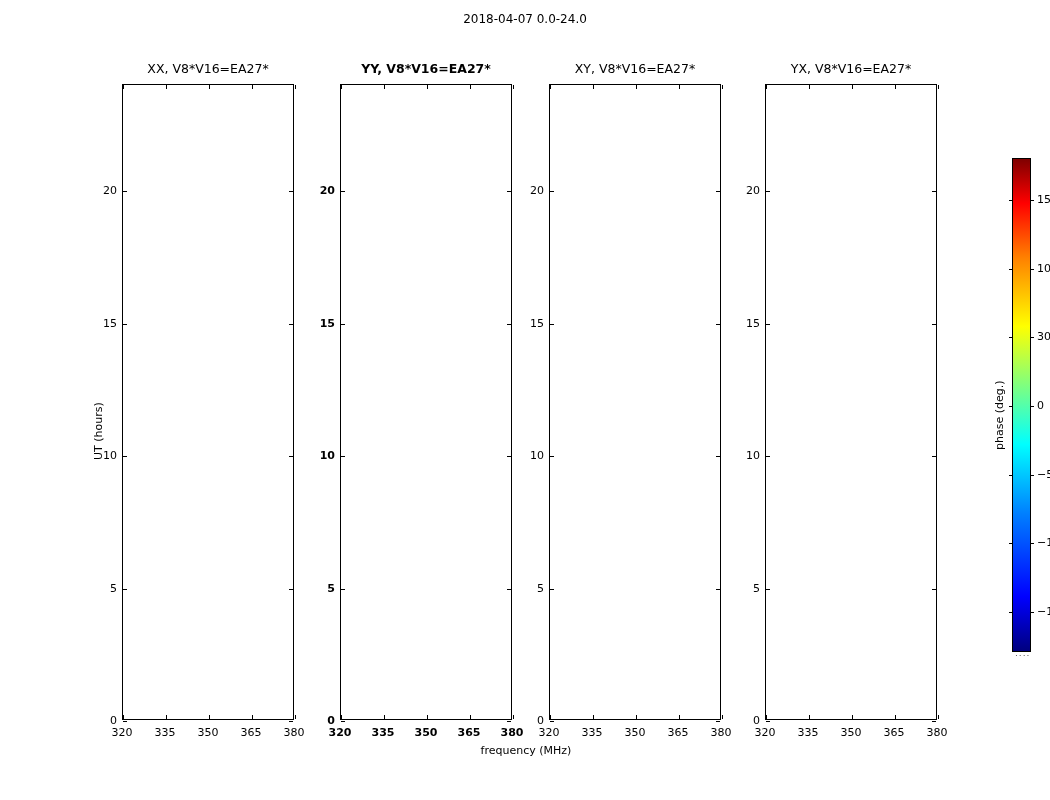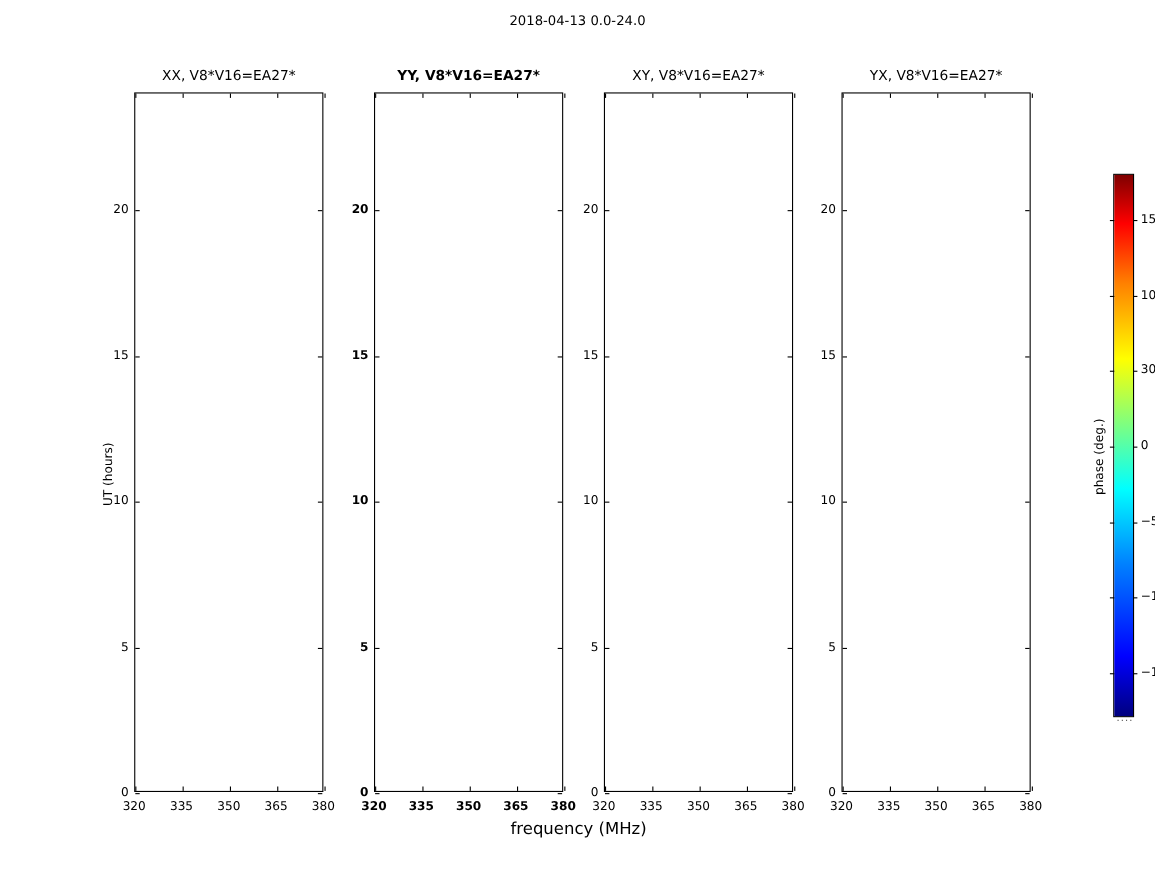--- a/index.html
+++ b/index.html
@@ -91,21 +91,21 @@
   }
   .axis-name-y {
     position: absolute;
     font-size: 11px;
     white-space: nowrap;
     transform-origin: 0 0;
     transform: rotate(-90deg);
   }
   .axis-name-x {
     position: absolute;
-    font-size: 15px;
+    font-size: 11px;
     white-space: nowrap;
     text-align: center;
   }
   
   #colorbar {
     position: absolute;
     left: 1012px;
     top: 158px;
     width: 19px;
     height: 494px;
@@ -146,21 +146,21 @@
     left: 1015px;
     top: 648px;
     font-size: 9px;
     color: #555;
     letter-spacing: 1px;
   }
 </style>
 </head>
 <body>
 
-<div class="suptitle">2018-04-13 0.0-24.0</div>
+<div class="suptitle">2018-04-07 0.0-24.0</div>
 
 <div class="panel" id="panel-0" style="left:122px;">
   <div class="ptitle">XX, V8*V16=EA27*</div>
   <div class="axes">
       <div class="tick-y" style="top: 636px;"></div>
       <div class="tick-y right" style="top: 636px;"></div>
       <div class="tick-y" style="top: 503.5px;"></div>
       <div class="tick-y right" style="top: 503.5px;"></div>
       <div class="tick-y" style="top: 371px;"></div>
       <div class="tick-y right" style="top: 371px;"></div>

